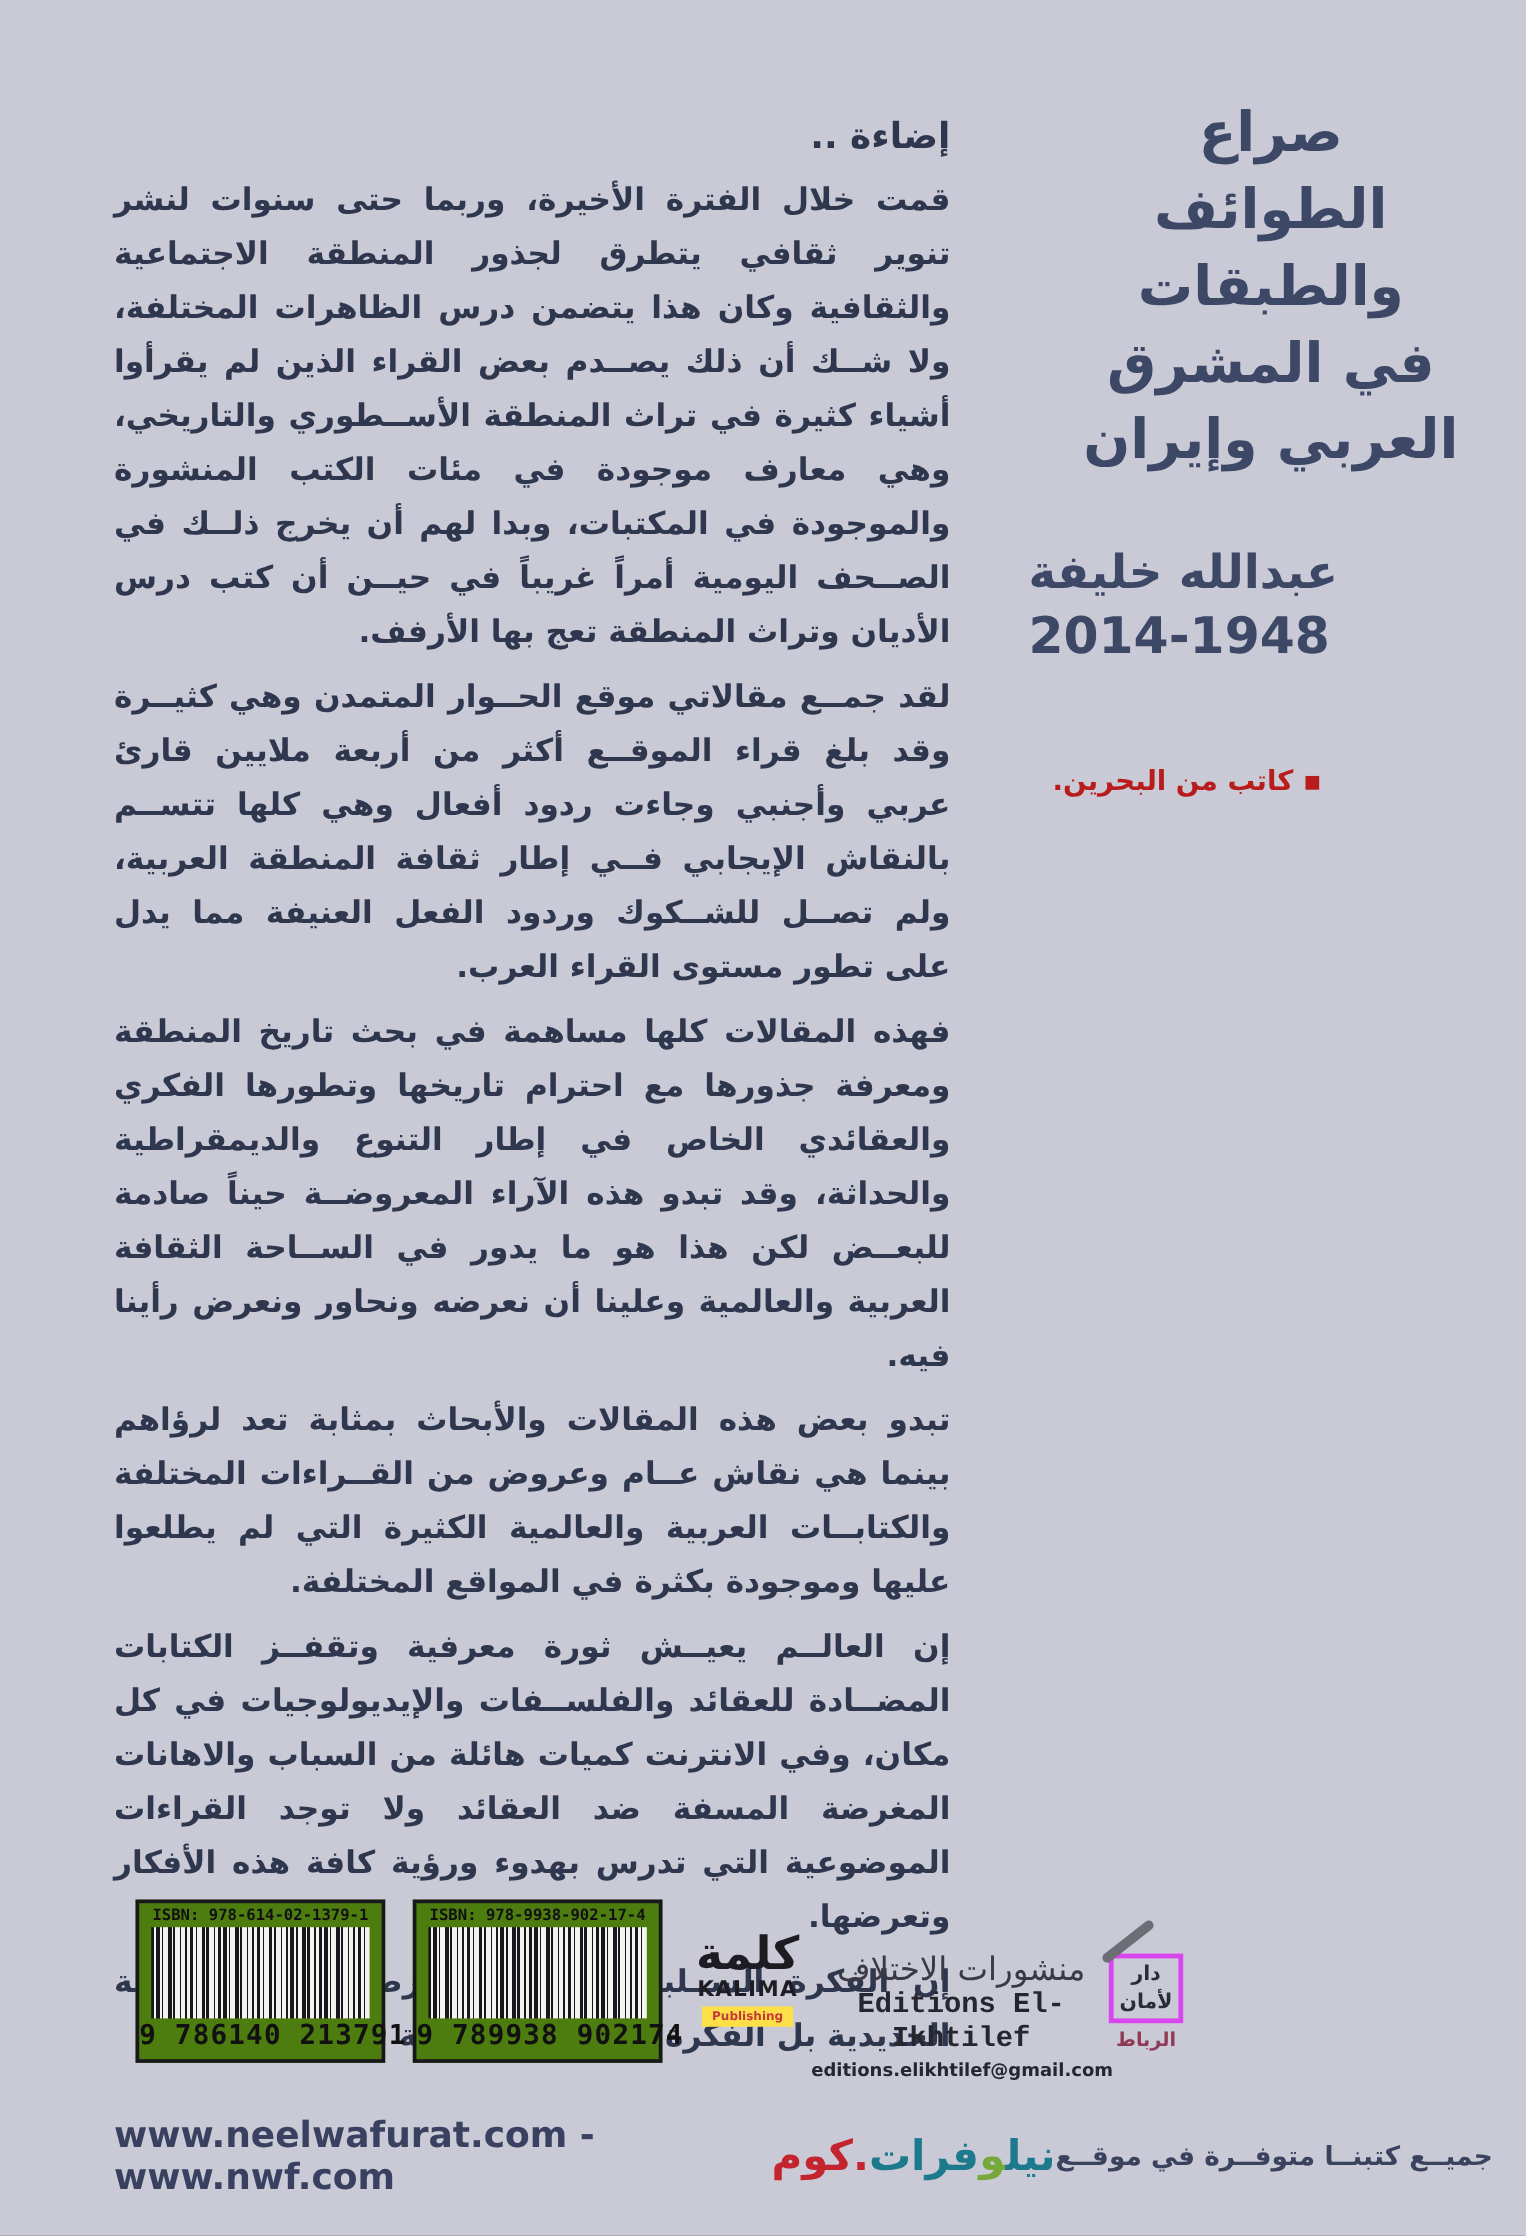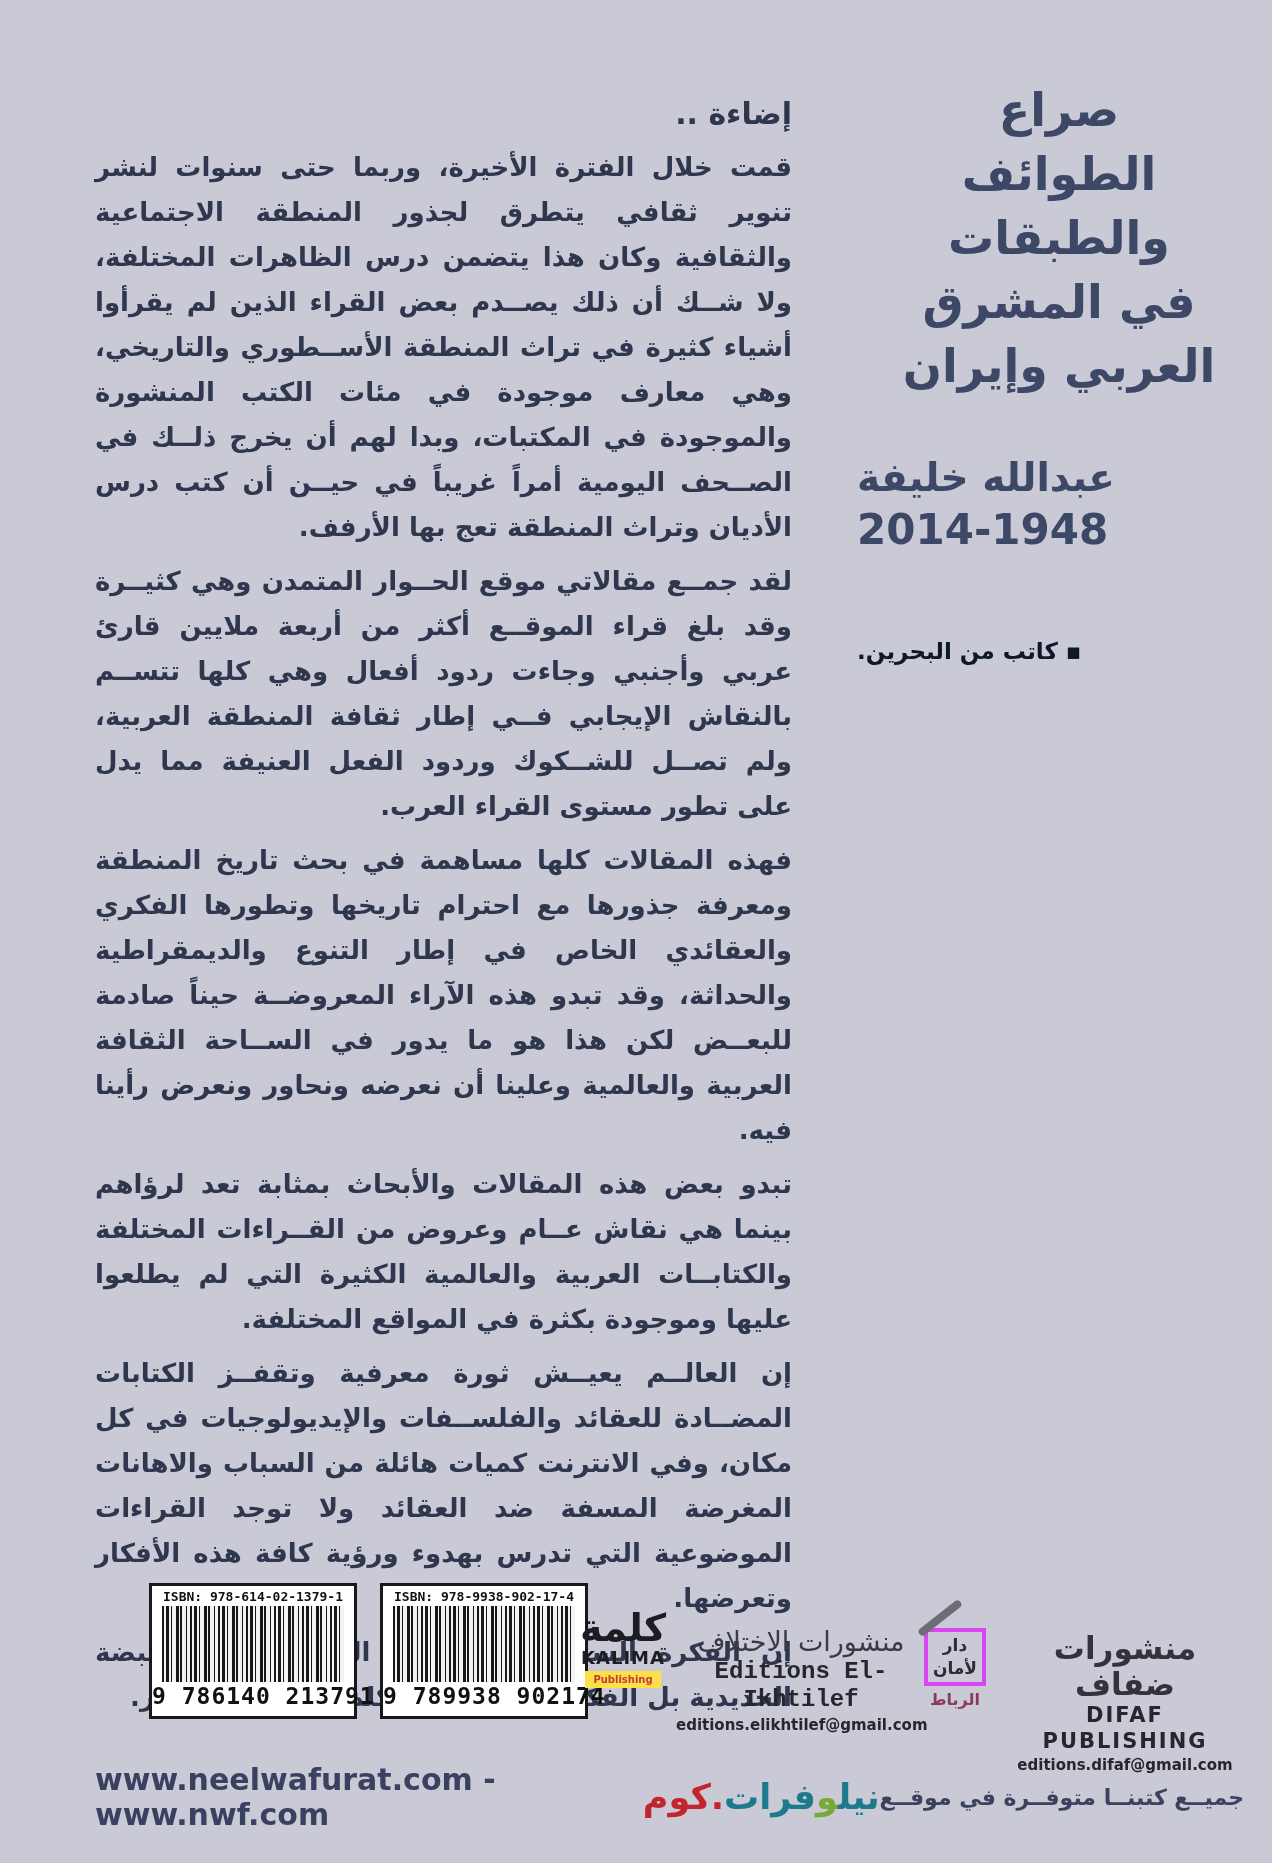--- a/index.html
+++ b/index.html
@@ -43,31 +43,30 @@
   .author-block{
     position:absolute;
     top:452px;right:85px;width:330px;
     direction:rtl;text-align:left;
     color:#3d4766;
   }
   .author-name{font-size:39px;font-weight:bold;line-height:52px;}
   .author-years{font-size:42px;font-weight:bold;line-height:52px;direction:ltr;}
   .author-note{
     font-size:23px;font-weight:bold;
-    margin-top:82px;color:#0f172a;
+    margin-top:82px;color:#b91c1c;margin-left:20px;
   }
   
   .barcode{
     position:absolute;top:1583px;
     width:208px;height:136px;
-    background:#ffffff;
+    background:#4d7c0f;
     border:3px solid #17171c;
     box-sizing:border-box;
     text-align:center;
-    margin-left:36px;
   }
   .bc1{left:113px;}
   .bc2{left:344px;}
   .barcode .isbn{
     font-family:"DejaVu Sans Mono", monospace;
     font-size:13px;font-weight:bold;color:#111;
     padding-top:3px;letter-spacing:0px;white-space:nowrap;
   }
   .barcode .bars{
     height:76px;margin:2px 10px 0 10px;
@@ -201,25 +200,20 @@
 
   <div class="daraman">
     <div class="quill"></div>
     <div class="dbox">
       <span>دار</span>
       <span>لأمان</span>
     </div>
     <div class="dcity">الرباط</div>
   </div>
 
-  <div class="difaf">
-    <div class="d-ar">منشورات ضفاف</div>
-    <div class="d-en">DIFAF PUBLISHING</div>
-    <div class="d-mail">editions.difaf@gmail.com</div>
-  </div>
 
   <div class="footer">
     <span class="f-urls">www.neelwafurat.com - www.nwf.com</span>
     <span class="f-logo"><span class="c-teal">نيل</span><span class="c-green">و</span><span class="c-teal">فرات</span><span class="c-red">.كوم</span></span>
     <span class="f-avail">جميــع كتبنــا متوفــرة في موقــع</span>
   </div>
 
 </div>
 
 </body></html>

